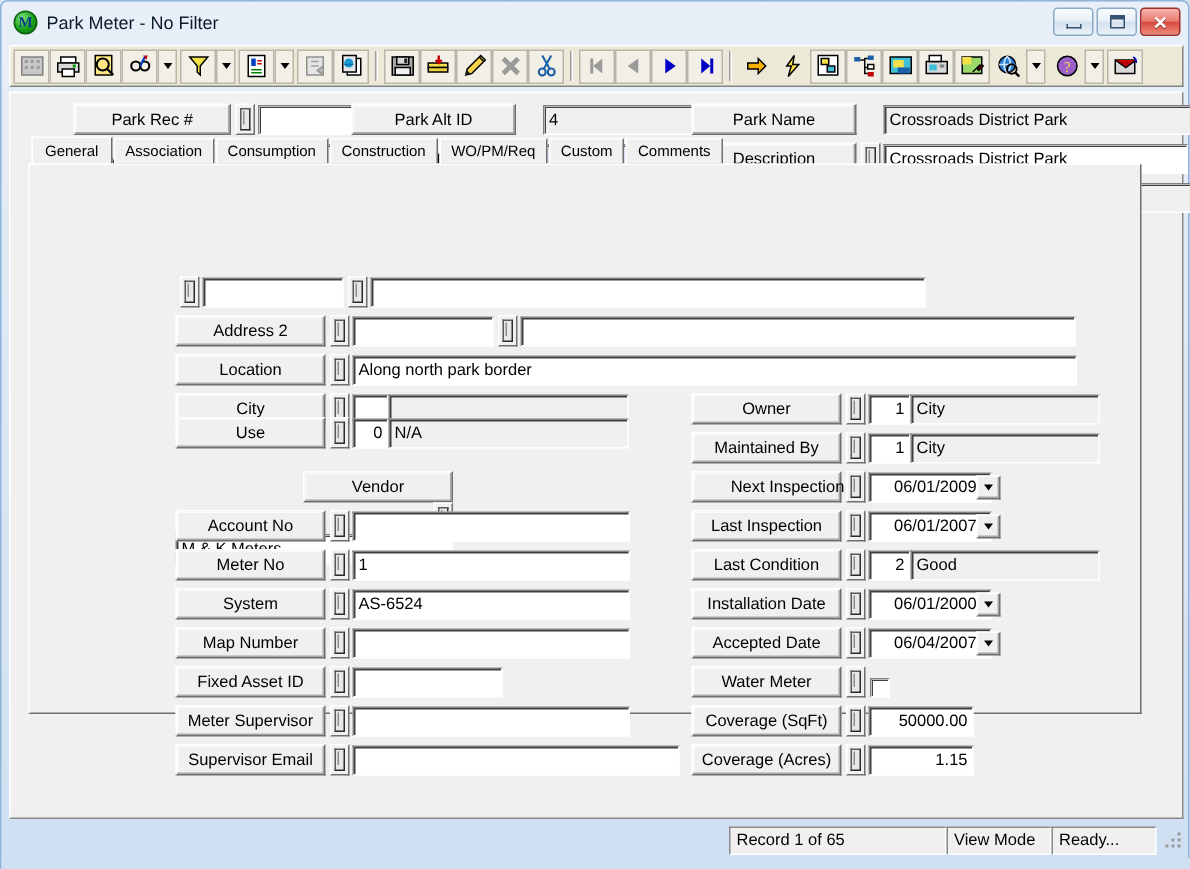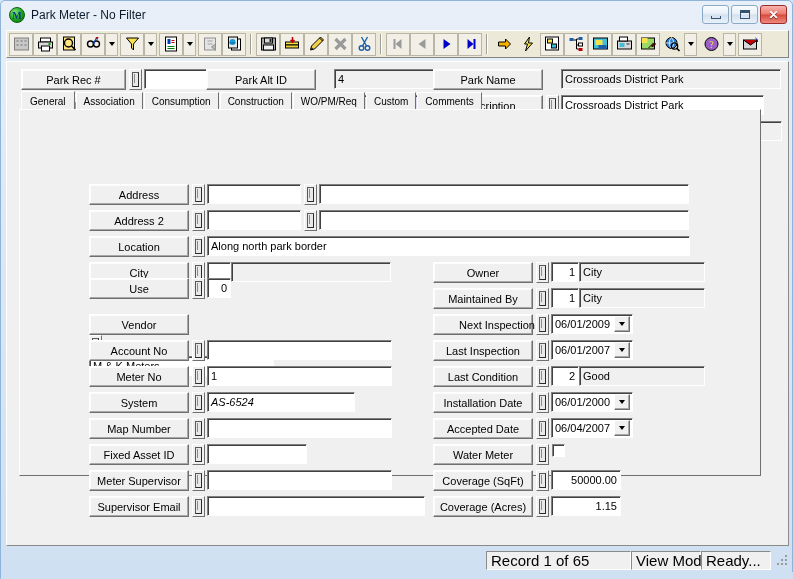--- a/index.html
+++ b/index.html
@@ -110,36 +110,36 @@
     display:flex;align-items:center;
     padding:0 3px;overflow:hidden;white-space:nowrap;
   }
   .fld.ro{background:#f0f0f0;}
   .fld.sel{background:#dcdcf0;color:#0000c8;}
   .fld.num{justify-content:flex-end;}
   .combo{
     height:20px;box-sizing:border-box;background:#fff;
     border:1px solid;border-color:#808080 #fff #fff #808080;
     box-shadow:inset 1px 1px 0 #404040;
-    display:flex;align-items:center;font-size:11px;padding-left:3px;
+    display:flex;align-items:center;font-size:11px;padding-left:16px;
   }
   .combo .cb-txt{flex:1;white-space:nowrap;}
   .combo .cb-btn{
     width:16px;height:16px;margin-right:2px;flex:none;
     box-sizing:border-box;background:#f0f0f0;
     border:1px solid;border-color:#fff #6f6f6f #6f6f6f #fff;
     box-shadow:inset -1px -1px 0 #a8a8a8;
     display:flex;align-items:center;justify-content:center;
   }
   .chk{
     width:13px;height:13px;box-sizing:border-box;background:#fff;
     border:1px solid;border-color:#808080 #fff #fff #808080;
     box-shadow:inset 1px 1px 0 #404040;
   }
-  .row{position:absolute;display:flex;align-items:flex-start;gap:0;}
+  .row{position:absolute;display:flex;align-items:flex-end;gap:0;margin-left:28px;}
   .gap3{width:3px;flex:none;}
   .gap2{width:2px;flex:none;}
   
   .tabstrip{position:absolute;left:20px;top:89px;display:flex;align-items:flex-end;height:20px;}
   .tab{
     height:18px;box-sizing:border-box;padding:0 7px;
     font-size:10px;color:#000;background:#f0f0f0;
     border:1px solid;border-color:#fff #6f6f6f #6f6f6f #fff;
     display:flex;align-items:center;margin-right:1px;white-space:nowrap;
   }
@@ -151,21 +151,21 @@
   .tabpanel{
     position:absolute;left:18px;top:108px;width:742px;height:367px;
     box-sizing:border-box;background:#f0f0f0;
     border:1px solid;border-color:#fff #6f6f6f #6f6f6f #fff;
   }
   
   .statusbar{position:absolute;left:5px;top:548px;width:783px;height:22px;display:flex;align-items:center;}
   .sb-cell{
     height:19px;box-sizing:border-box;background:#f0f0f0;
     border:1px solid;border-color:#8a8a8a #fff #fff #8a8a8a;
-    font-size:15px;display:flex;align-items:center;padding:0 4px;
+    font-size:11px;display:flex;align-items:center;padding:0 4px;
     white-space:nowrap;
   }
   .grip{width:14px;height:14px;position:relative;margin-left:4px;}
   .grip span{position:absolute;background:#9a9a9a;width:2px;height:2px;}
   .bottombar{position:absolute;left:0;top:571px;width:793px;height:8px;background:#cfe0f2;}
 </style>
 </head>
 <body>
 
 <div class="window">
@@ -478,21 +478,20 @@
     <div class="tab">Association</div>
     <div class="tab">Consumption</div>
     <div class="tab">Construction</div>
     <div class="tab">WO/PM/Req</div>
     <div class="tab">Custom</div>
     <div class="tab">Comments</div>
   </div>
   <div class="tabpanel"></div>
 
   <div class="row" style="left:88px;top:183px;">
-    <div class="lbl-btn" style="width:100px;">Address</div>
     <div class="gap3"></div>
     <div class="nav-grip">
         <i></i>
       </div>
     <div class="gap2"></div>
     <div class="fld" style="width:94px;"></div>
     <div class="gap3"></div>
     <div class="nav-grip">
         <i></i>
       </div>
@@ -538,20 +537,21 @@
   </div>
 
   <div class="row" style="left:88px;top:277px;">
     <div class="lbl-btn" style="width:100px;">Use</div>
     <div class="gap3"></div>
     <div class="nav-grip">
         <i></i>
       </div>
     <div class="gap2"></div>
     <div class="fld num" style="width:24px;">0</div>
+    <div class="fld ro" style="width:160px;">N/A</div>
   </div>
 
   <div class="row" style="left:88px;top:313px;flex-direction:column;">
     <div class="lbl-btn" style="width:100px;">Vendor</div>
     <div class="gap3"></div>
     <div class="nav-grip">
         <i></i>
       </div>
     <div class="gap2"></div>
     <div class="fld" style="width:185px;">M &amp; K Meters</div>
@@ -577,21 +577,21 @@
     <div class="fld" style="width:185px;">1</div>
   </div>
 
   <div class="row" style="left:88px;top:391px;">
     <div class="lbl-btn" style="width:100px;">System</div>
     <div class="gap3"></div>
     <div class="nav-grip">
         <i></i>
       </div>
     <div class="gap2"></div>
-    <div class="fld" style="width:148px;font-style:italic;">AS-6524</div>
+    <div class="fld" style="width:185px;">AS-6524</div>
   </div>
 
   <div class="row" style="left:88px;top:417px;">
     <div class="lbl-btn" style="width:100px;">Map Number</div>
     <div class="gap3"></div>
     <div class="nav-grip">
         <i></i>
       </div>
     <div class="gap2"></div>
     <div class="fld" style="width:185px;"></div>

